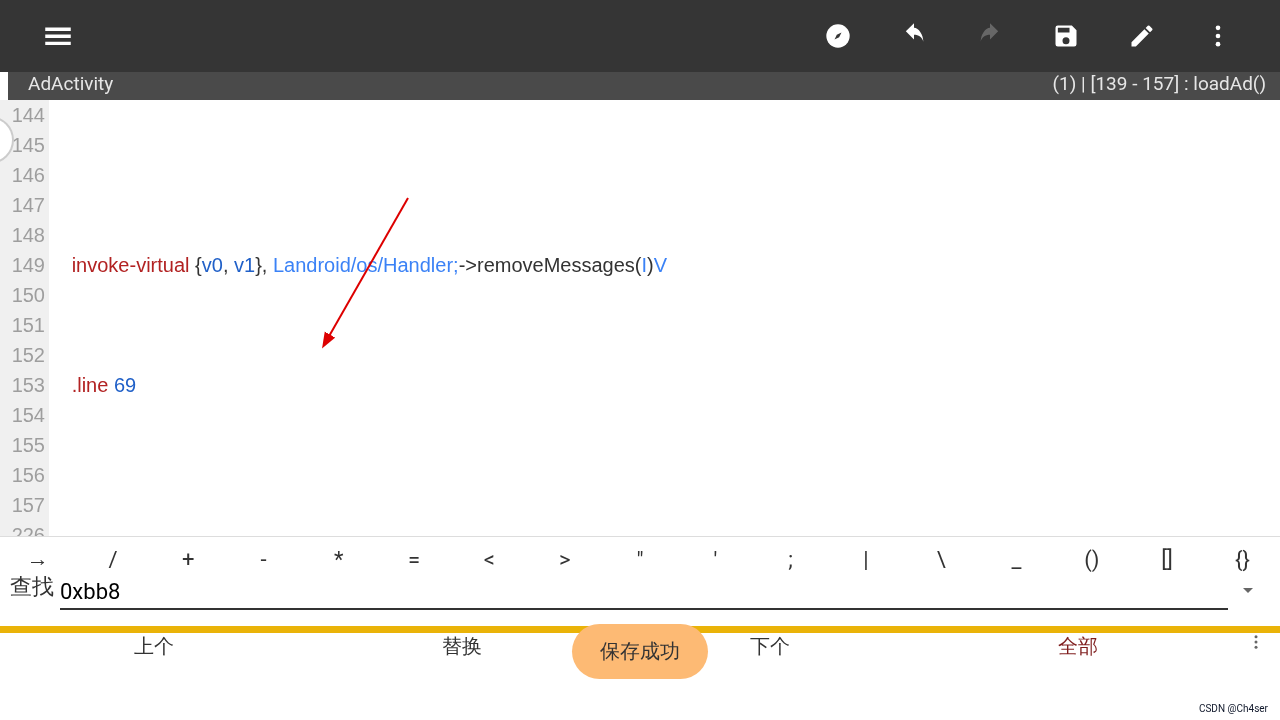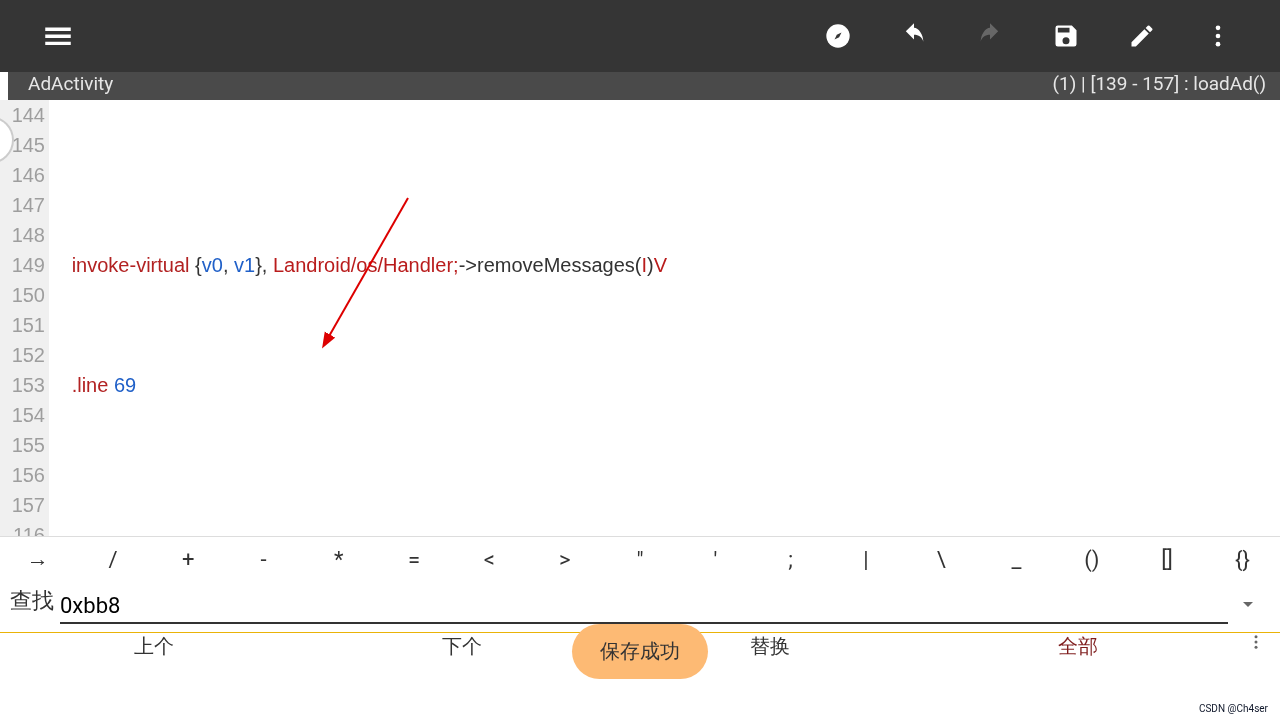--- a/index.html
+++ b/index.html
@@ -9,24 +9,24 @@
 .tb-icon { width:40px; height:40px; display:flex; align-items:center; justify-content:center; color:#fff; margin:0 14px; }
 .tb-icon.dim { color:rgba(255,255,255,0.25); }
 .tb-icon svg { width:28px; height:28px; }
 .menu svg { width:34px; height:34px; }
 .statusbar { height:28px; background:#4a4a4a; display:flex; align-items:flex-start; color:#e6e6e6; font-size:19px; padding:0 14px 0 20px;margin-left:8px; }
 .statusbar .right { margin-left:auto; }
 .editor { height:436px; display:flex; font-family:"Segoe UI",sans-serif; font-size:20px; line-height:30px; overflow:hidden; }
 .gutter { width:49px; background:#f0f0f0; color:#9e9e9e; text-align:right; padding-right:4px; user-select:none; }
 .code { flex:1; font-family:inherit; white-space:pre; padding-left:6px; position:relative; }
 .code .line { height:30px; }
-.k-red{color:#b22222}.k-blue{color:#2060c8}.k-hex{color:#2060c8}.k-olive{color:#b91c1c}.k-dark{color:#333}
+.k-red{color:#b22222}.k-blue{color:#2060c8}.k-hex{color:#2060c8}.k-olive{color:#3b82f6}.k-dark{color:#333}
 .symrow { height:45px; border-top:1px solid #ddd; display:flex; }
 .symrow .sym { flex:1; display:flex; align-items:center; justify-content:center; font-size:22px; color:#333; }
-.findbar { height:52px; display:flex; align-items:flex-end; padding:0 20px 8px 10px; border-bottom:1px solid #eab308; }
+.findbar { height:52px; display:flex; align-items:flex-end; padding:0 20px 16px 10px; border-bottom:7px solid #eab308; }
 .findbar .lbl{ font-size:22px; color:#333; margin-right:6px; padding-bottom:8px;}
 .findbar input { flex:1; border:none; border-bottom:2px solid #333; font-size:22px; padding:4px 0; outline:none; font-family:inherit; }
 .findbar .drop { width:24px; height:24px; margin-left:8px; margin-bottom:8px; }
 .navrow { height:60px; display:flex; }
 .navrow .nb { flex:1; text-align:center; font-size:20px; color:#333; }
 .navrow .nb.dis { color:#7f1d1d; }
 .navrow .more { width:48px; text-align:center; }
 .toast { position:absolute; left:50%; top:624px; transform:translateX(-50%); background:#fdba74; color:#333; padding:14px 28px; border-radius:30px; font-size:20px; }
 .watermark { position:absolute; right:12px; bottom:6px; font-size:10px; color:#0f172a; }
 .arrow { position:absolute; pointer-events:none; }
@@ -91,21 +91,21 @@
       <div>148</div>
       <div>149</div>
       <div>150</div>
       <div>151</div>
       <div>152</div>
       <div>153</div>
       <div>154</div>
       <div>155</div>
       <div>156</div>
       <div>157</div>
-      <div>116</div>
+      <div>226</div>
     </div>
   <div class="code">
 <div class="line"></div>
 <div class="line"></div>
 <div class="line">   <span class="k-red">invoke-virtual</span> <span class="k-dark">{</span><span class="k-blue">v0</span><span class="k-dark">,</span> <span class="k-blue">v1</span><span class="k-dark">},</span> <span class="k-olive">Landroid/os/Handler;</span><span class="k-dark">-&gt;</span><span class="k-dark">removeMessages</span><span class="k-dark">(</span><span class="k-olive">I</span><span class="k-dark">)</span><span class="k-olive">V</span></div>
 <div class="line"></div>
 <div class="line">   <span class="k-red">.line</span> <span class="k-blue">69</span></div>
 
 
 
@@ -141,22 +141,22 @@
   <input value="0xbb8" style="">
   <div class="drop">
     <svg viewBox="0 0 24 24">
         <path fill="#666" d="M7 10l5 5 5-5z"></path>
       </svg>
   </div>
 </div>
 
 <div class="navrow">
   <div class="nb">上个</div>
+  <div class="nb">替换</div>
   <div class="nb">下个</div>
-  <div class="nb">替换</div>
   <div class="nb dis">全部</div>
   <div class="more">
     <svg width="18" height="18" viewBox="0 0 24 24">
         <circle cx="12" cy="5" r="2" fill="#666"></circle>
         <circle cx="12" cy="12" r="2" fill="#666"></circle>
         <circle cx="12" cy="19" r="2" fill="#666"></circle>
       </svg>
   </div>
 </div>
 

